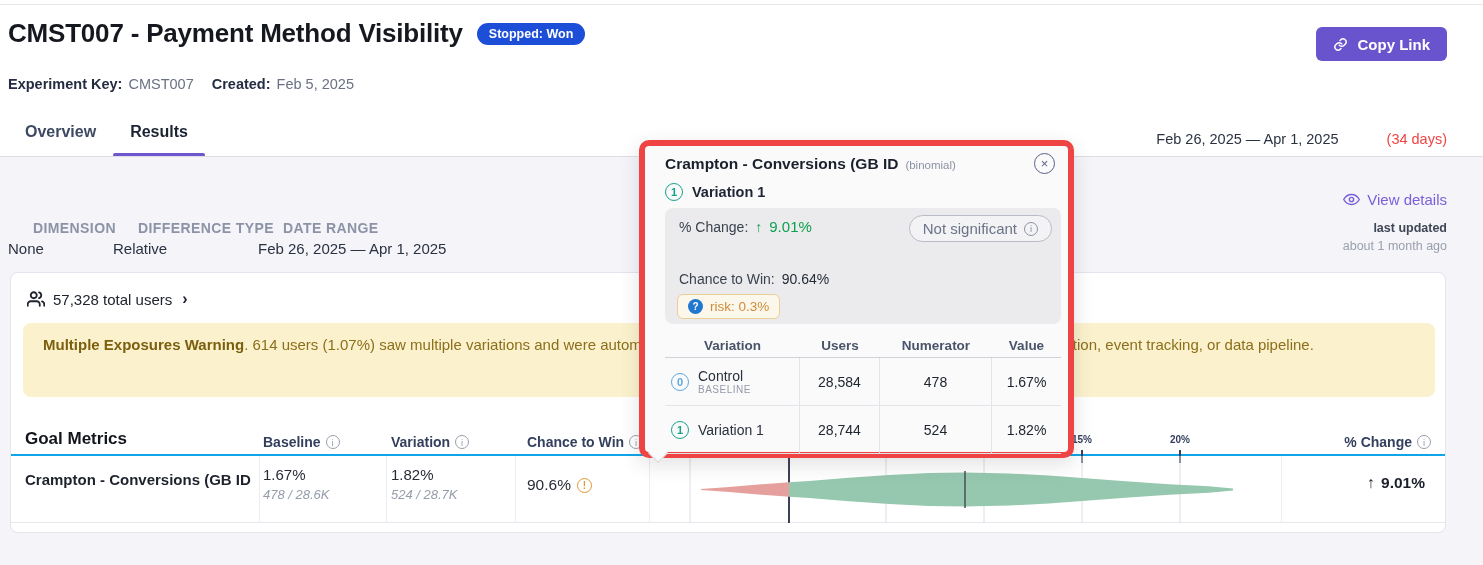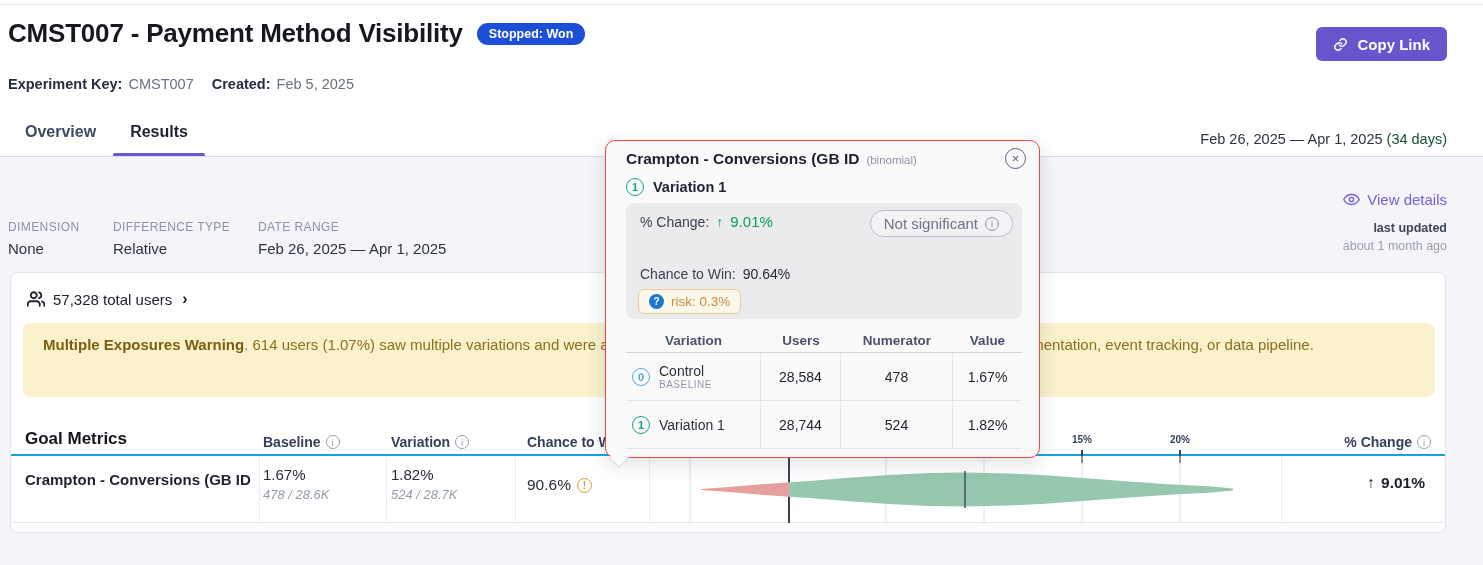--- a/index.html
+++ b/index.html
@@ -14,29 +14,29 @@
   .copy-btn { position:absolute; right:36px; top:27px; height:34px; display:flex; align-items:center; gap:9px; padding:8px 17px; background:#6a54cd; color:#fff; font-size:15px; font-weight:bold; border:none; border-radius:6px; cursor:pointer; }
   .meta { position:absolute; left:8px; top:76px; font-size:14.5px; color:#6a7183; }
   .meta b { color:#232c41; }
   .meta .v { margin-left:6px; }
   .meta .sep { display:inline-block; width:18px; }
   .tabs { position:absolute; left:8px; top:123px; height:33px; display:flex; }
   .tab { position:relative; height:33px; padding:0 17px; font-size:16px; font-weight:bold; color:#3e4a63; display:flex; align-items:flex-start; cursor:pointer; }
   .tab.active { color:#1b2333; }
   .tab.active .tab-underline { position:absolute; left:0; right:0; bottom:-1px; height:4px; background:#6e56cf; border-radius:2px; }
   .daterange { position:absolute; right:36px; top:131px; font-size:14.5px; color:#2c3340; }
-  .daterange .days { color:#14532d; }
+  .daterange .days { color:#ef4444;margin-left:44px; }
   .divider { position:absolute; left:0; top:156px; width:100%; height:1px; background:#dddde5; }
 
   
   .lower { position:absolute; left:0; top:157px; width:100%; height:408px; background:#f4f4f9; }
   .viewdetails { position:absolute; right:36px; top:191px; display:flex; align-items:center; gap:7px; font-size:15px; color:#7a5fd8; cursor:pointer; }
   .lu-label { position:absolute; right:36px; top:221px; font-size:12.5px; font-weight:bold; color:#3f4656; }
   .lu-value { position:absolute; right:36px; top:239px; font-size:12.5px; color:#99a0ad; }
-  .flabel { position:absolute; top:220px; font-size:12px; font-weight:normal; letter-spacing:0.4px; color:#8d93a6; }
+  .flabel { position:absolute; top:220px; font-size:14px; font-weight:bold; letter-spacing:0.4px; color:#8d93a6;margin-left:25px; }
   .fvalue { position:absolute; top:240px; font-size:15px; color:#2b3242; }
 
   
   .card { position:absolute; left:10px; top:272px; width:1436px; height:261px; background:#fff; border:1px solid #e4e4ec; border-radius:8px; }
   .users-row { position:absolute; left:16px; top:17px; display:flex; align-items:center; gap:8px; font-size:15px; color:#20242e; cursor:pointer; }
   .users-row .caret { font-size:16px; font-weight:bold; margin-left:2px; }
   .warnbox { position:absolute; left:12px; top:50px; width:1412px; height:74px; background:#fbf2cd; border-radius:8px; padding:10px 20px; font-size:15px; line-height:23px; color:#8c6f1b; }
   .warnbox b { color:#7c5f0e; }
 
   
@@ -55,21 +55,21 @@
 
   
   .info-i { display:inline-flex; width:14px; height:14px; border:1px solid #98a0ad; border-radius:50%; color:#98a0ad; font-size:9.5px; font-weight:normal; align-items:center; justify-content:center; font-style:normal; }
   .warn-i { display:inline-flex; width:15px; height:15px; border:1.4px solid #dd9a33; border-radius:50%; color:#dd9a33; font-size:10px; font-weight:bold; align-items:center; justify-content:center; }
   .q-i { display:inline-flex; width:15px; height:15px; background:#1f77d0; border-radius:50%; color:#fff; font-size:10px; font-weight:bold; align-items:center; justify-content:center; }
   .vbadge { display:inline-flex; width:18px; height:18px; border-radius:50%; border:1.5px solid; font-size:11px; font-weight:bold; align-items:center; justify-content:center; flex:none; }
   .vbadge.b0 { border-color:#5da8e0; color:#5da8e0; }
   .vbadge.b1 { border-color:#17a28c; color:#17a28c; }
 
   
-  .popup { position:absolute; left:605px; top:140px; width:435px; height:318px; background:#fafafb; border:1px solid #ef4444; border-radius:10px; box-shadow:0 6px 20px rgba(40,40,60,0.14); z-index:20; }
+  .popup { position:absolute; left:639px; top:140px; width:435px; height:318px; background:#fafafb; border:6px solid #ef4444; border-radius:10px; box-shadow:0 6px 20px rgba(40,40,60,0.14); z-index:20; }
   .popup-caret { position:absolute; left:6px; bottom:-8px; width:14px; height:14px; background:#fafafb; border-right:1px solid #d8d8de; border-bottom:1px solid #d8d8de; transform:rotate(45deg); }
   .ptitle { position:absolute; left:20px; top:9px; font-size:15.5px; font-weight:bold; color:#1a202c; }
   .ptype { font-size:11.5px; font-weight:normal; color:#8b92a1; margin-left:7px; }
   .pclose { position:absolute; right:13px; top:7px; width:21px; height:21px; border:1.3px solid #566087; border-radius:50%; color:#566087; font-size:13px; display:flex; align-items:center; justify-content:center; cursor:pointer; }
   .pvar { position:absolute; left:20px; top:37px; display:flex; align-items:center; gap:9px; font-size:14.5px; font-weight:bold; color:#1d2433; }
   .graybox { position:absolute; left:20px; top:62px; width:396px; height:116px; background:#ebebed; border-radius:8px; }
   .gline { position:absolute; left:14px; font-size:14px; color:#39424f; display:flex; align-items:center; gap:7px; }
   .green { color:#0da04f; }
   .pill { position:absolute; right:9px; top:7px; display:flex; align-items:center; gap:7px; padding:4px 13px; border:1px solid #b7bcc6; border-radius:999px; background:#f3f3f5; font-size:15px; color:#6b7386; }
   .riskbadge { position:absolute; left:12px; top:86px; display:inline-flex; align-items:center; gap:7px; padding:4px 10px; border:1px solid #eccd96; background:#fcf7eb; border-radius:6px; font-size:13.5px; color:#cd8d3c; }

